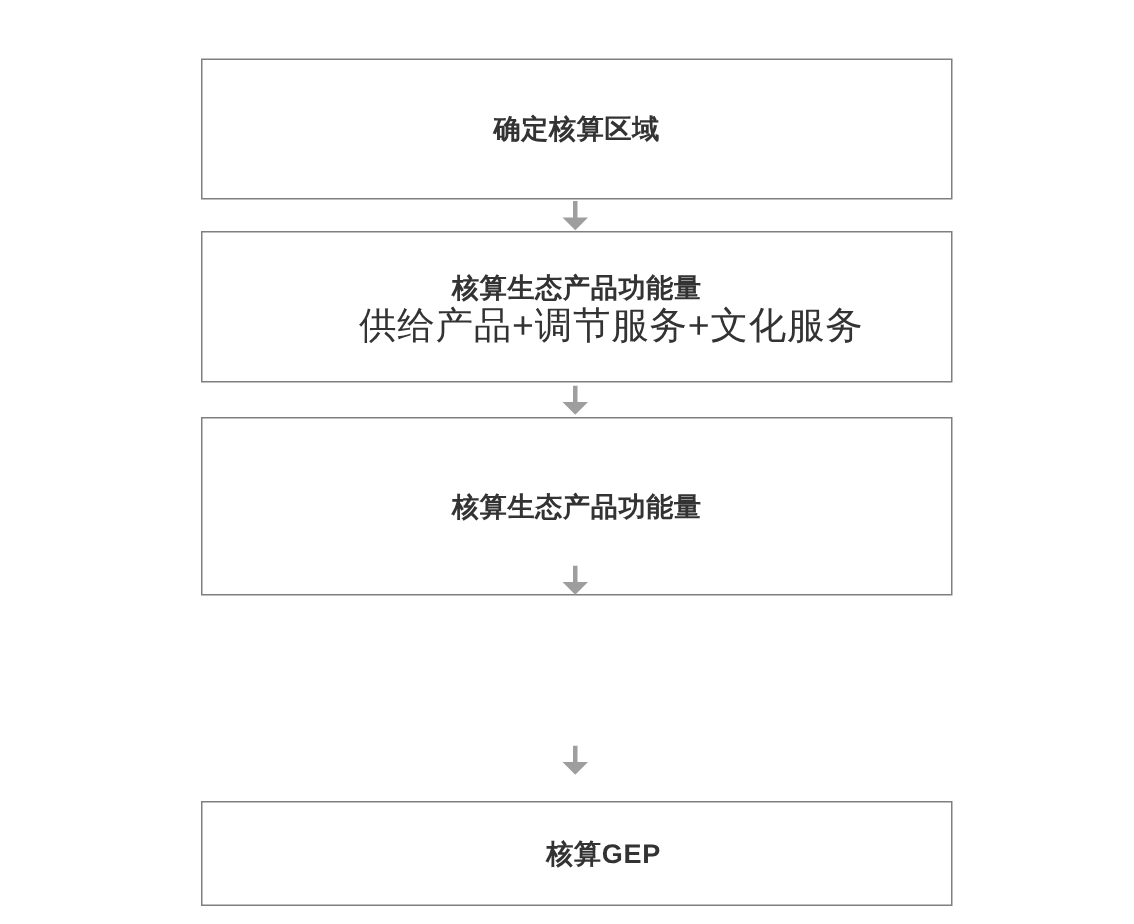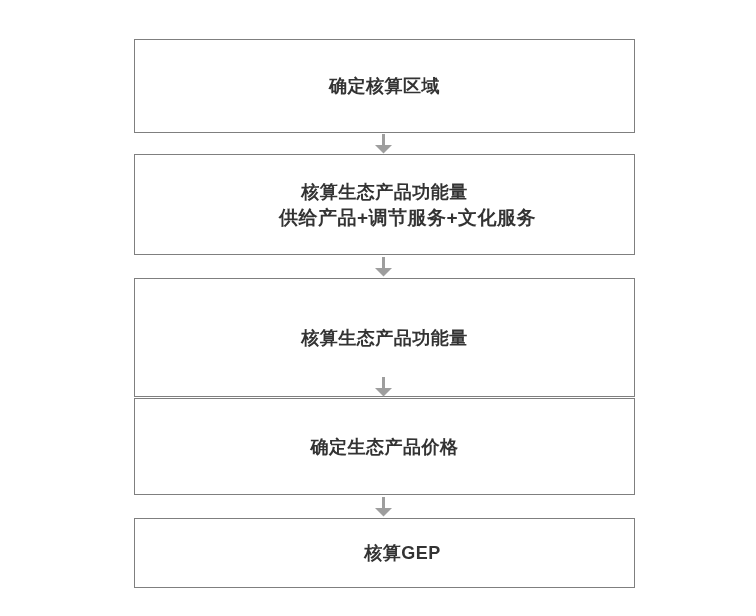--- a/index.html
+++ b/index.html
@@ -32,22 +32,22 @@
     text-align: center;
   }
   .step-title {
     font-weight: bold;
     font-size: 18px;
     color: #333333;
     letter-spacing: 0.5px;
     line-height: 26px;
   }
   .step-subtitle {
-    font-weight: bold;
-    font-size: 19px;
+    font-weight: normal;
+    font-size: 25px;
     color: #333333;
     letter-spacing: 0.5px;
     line-height: 25px;
     margin-left: 46px;
   }
   .arrow {
     position: absolute;
     left: 373px;
     width: 21px;
     display: block;
@@ -79,26 +79,23 @@
 
   <div class="step" style="top:278px; height:119px;">
     <div class="step-title">核算生态产品功能量</div>
   </div>
 
   <svg class="arrow" style="top:377px; height:20px;" viewBox="0 0 21 20" aria-hidden="true">
     <rect x="9" y="0" width="3" height="11.5" fill="#9e9e9e"></rect>
     <polygon points="2,11 19,11 10.5,19.5" fill="#9e9e9e"></polygon>
   </svg>
 
-  <div class="step" style="top:398px; height:97px;">
-    <div class="step-title">确定生态产品价格</div>
-  </div>
 
   <svg class="arrow" style="top:497px; height:20px;" viewBox="0 0 21 20" aria-hidden="true">
     <rect x="9" y="0" width="3" height="11.5" fill="#9e9e9e"></rect>
     <polygon points="2,11 19,11 10.5,19.5" fill="#9e9e9e"></polygon>
   </svg>
 
-  <div class="step" style="top:518px; height:70px;padding-left:36px;">
+  <div class="step" style="top:534px; height:70px;padding-left:36px;">
     <div class="step-title">核算GEP</div>
   </div>
 
 </div>
 
 </body></html>

